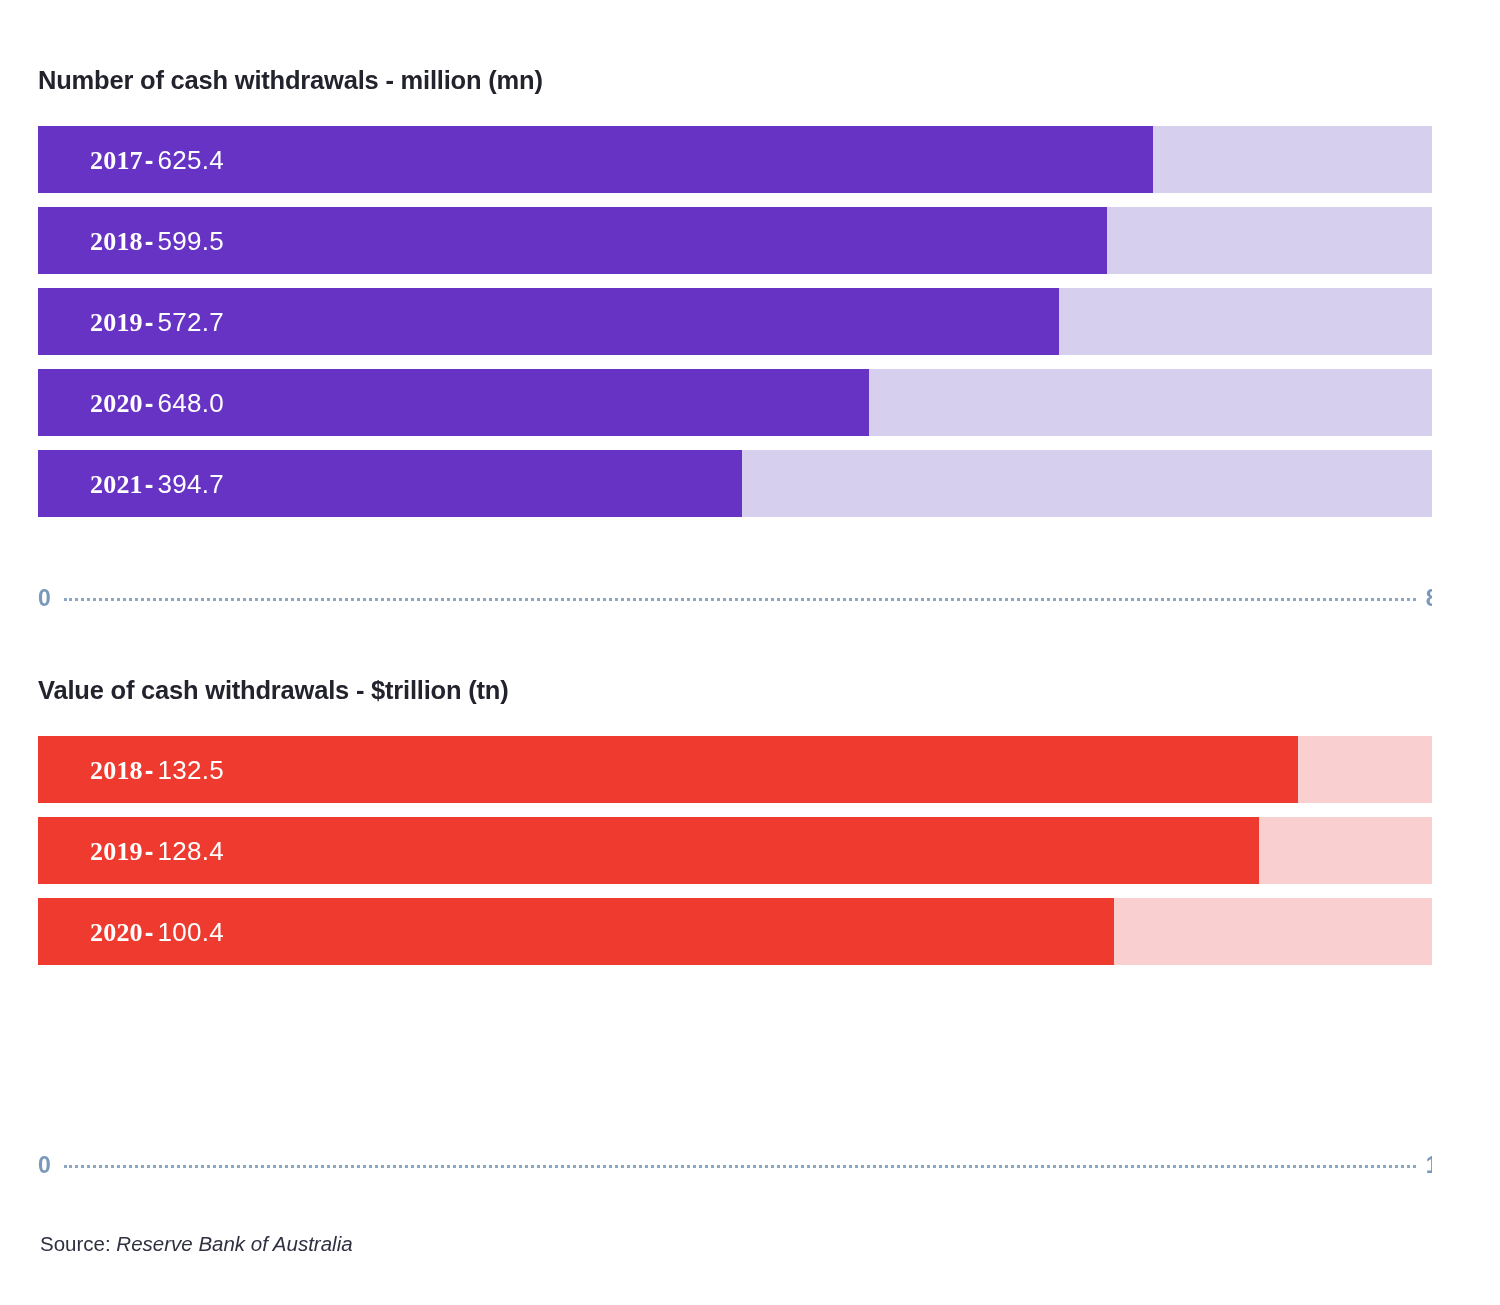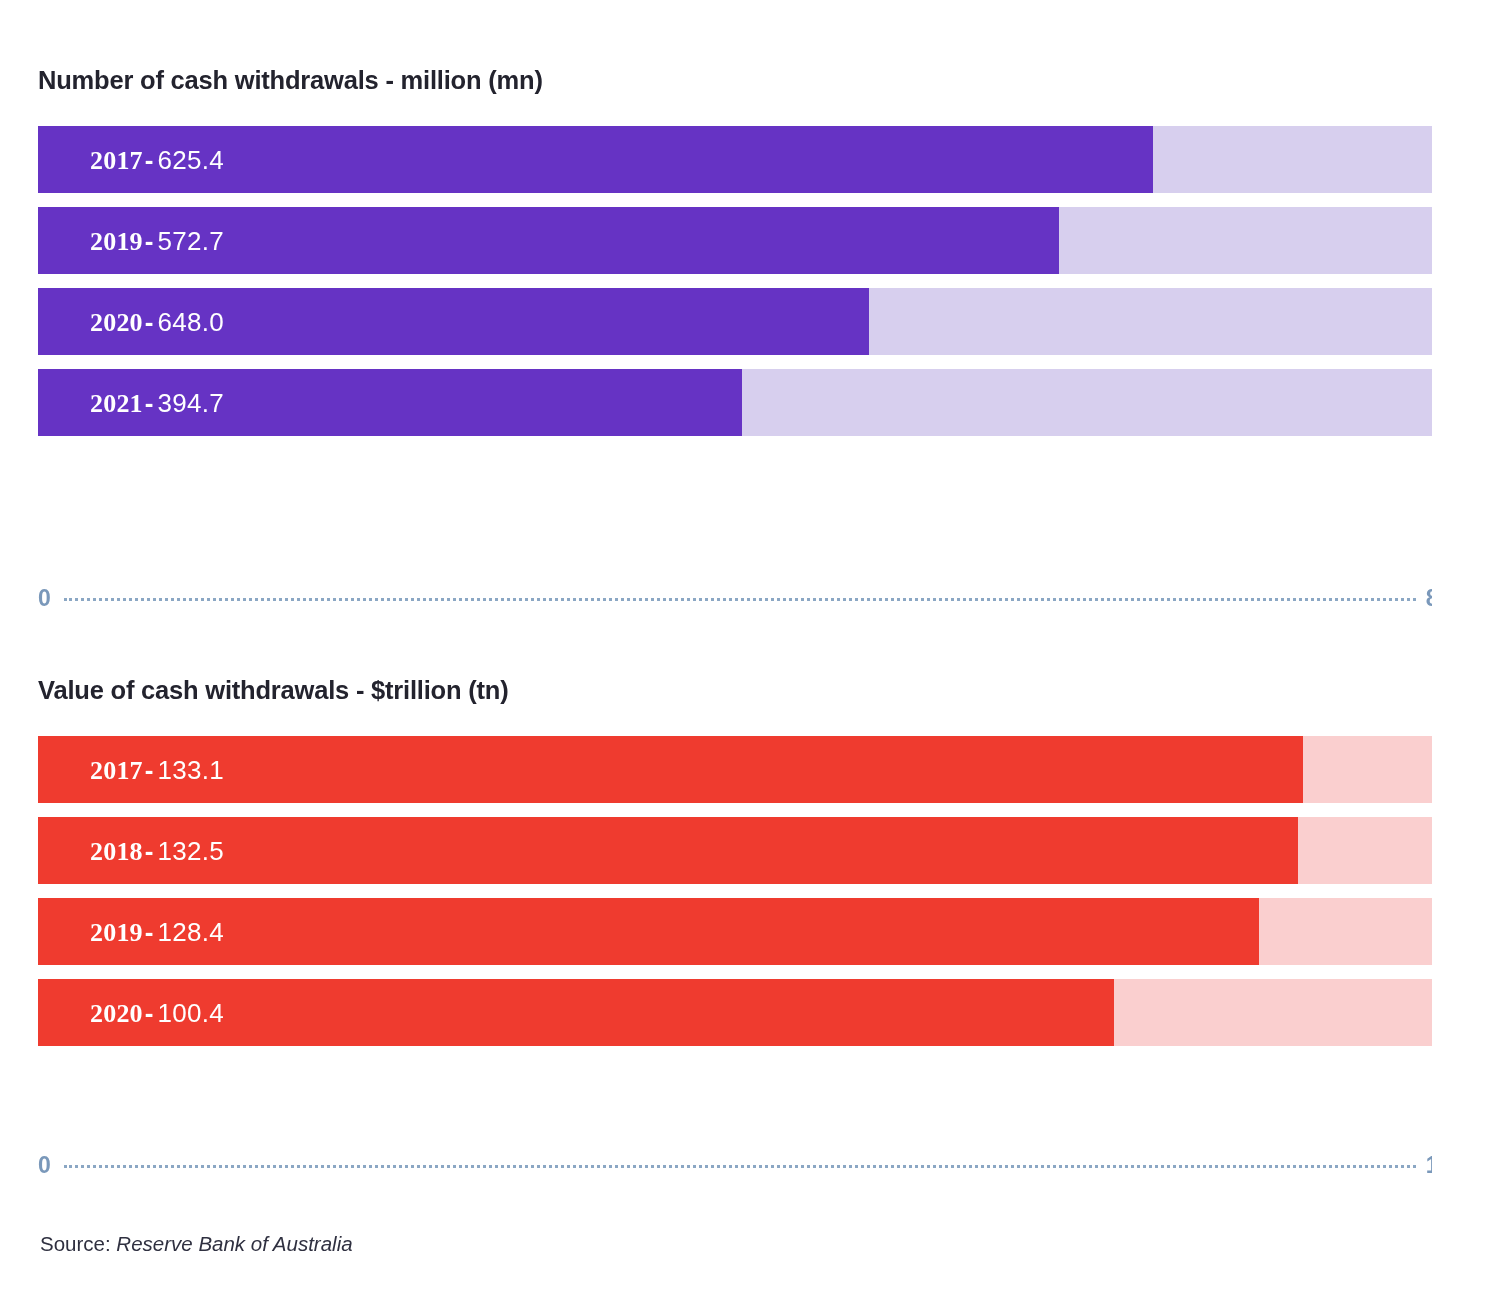--- a/index.html
+++ b/index.html
@@ -137,20 +137,25 @@
   <section class="chart-section" id="chart-numbers">
     <div class="chart-title">Number of cash withdrawals - million (mn)</div>
     <div class="bars">
         <div class="bar-row">
           <div class="bar-track" style="background: rgb(215, 207, 238);"></div>
           <div class="bar-fill" style="background: rgb(102, 51, 196); width: 78.175%;"></div>
           <div class="bar-label"><span class="year">2017</span><span class="dash">-</span><span class="value">625.4</span></div>
         </div>
         <div class="bar-row">
           <div class="bar-track" style="background: rgb(215, 207, 238);"></div>
+          <div class="bar-fill" style="background: rgb(102, 51, 196); width: 74.9375%;"></div>
+          <div class="bar-label"><span class="year">2018</span><span class="dash">-</span><span class="value">599.5</span></div>
+        </div>
+        <div class="bar-row">
+          <div class="bar-track" style="background: rgb(215, 207, 238);"></div>
           <div class="bar-fill" style="background: rgb(102, 51, 196); width: 71.5875%;"></div>
           <div class="bar-label"><span class="year">2019</span><span class="dash">-</span><span class="value">572.7</span></div>
         </div>
         <div class="bar-row">
           <div class="bar-track" style="background: rgb(215, 207, 238);"></div>
           <div class="bar-fill" style="background: rgb(102, 51, 196); width: 58.2625%;"></div>
           <div class="bar-label"><span class="year">2020</span><span class="dash">-</span><span class="value">648.0</span></div>
         </div>
         <div class="bar-row">
           <div class="bar-track" style="background: rgb(215, 207, 238);"></div>
@@ -164,25 +169,20 @@
     <span class="axis-min">0</span>
     <span class="axis-line"></span>
     <span class="axis-max">800</span>
   </div>
 
   <section class="chart-section" id="chart-values">
     <div class="chart-title">Value of cash withdrawals - $trillion (tn)</div>
     <div class="bars">
         <div class="bar-row">
           <div class="bar-track" style="background: rgb(250, 207, 207);"></div>
-          <div class="bar-fill" style="background: rgb(239, 59, 47); width: 88.7333%;"></div>
-          <div class="bar-label"><span class="year">2017</span><span class="dash">-</span><span class="value">133.1</span></div>
-        </div>
-        <div class="bar-row">
-          <div class="bar-track" style="background: rgb(250, 207, 207);"></div>
           <div class="bar-fill" style="background: rgb(239, 59, 47); width: 88.3333%;"></div>
           <div class="bar-label"><span class="year">2018</span><span class="dash">-</span><span class="value">132.5</span></div>
         </div>
         <div class="bar-row">
           <div class="bar-track" style="background: rgb(250, 207, 207);"></div>
           <div class="bar-fill" style="background: rgb(239, 59, 47); width: 85.6%;"></div>
           <div class="bar-label"><span class="year">2019</span><span class="dash">-</span><span class="value">128.4</span></div>
         </div>
         <div class="bar-row">
           <div class="bar-track" style="background: rgb(250, 207, 207);"></div>

